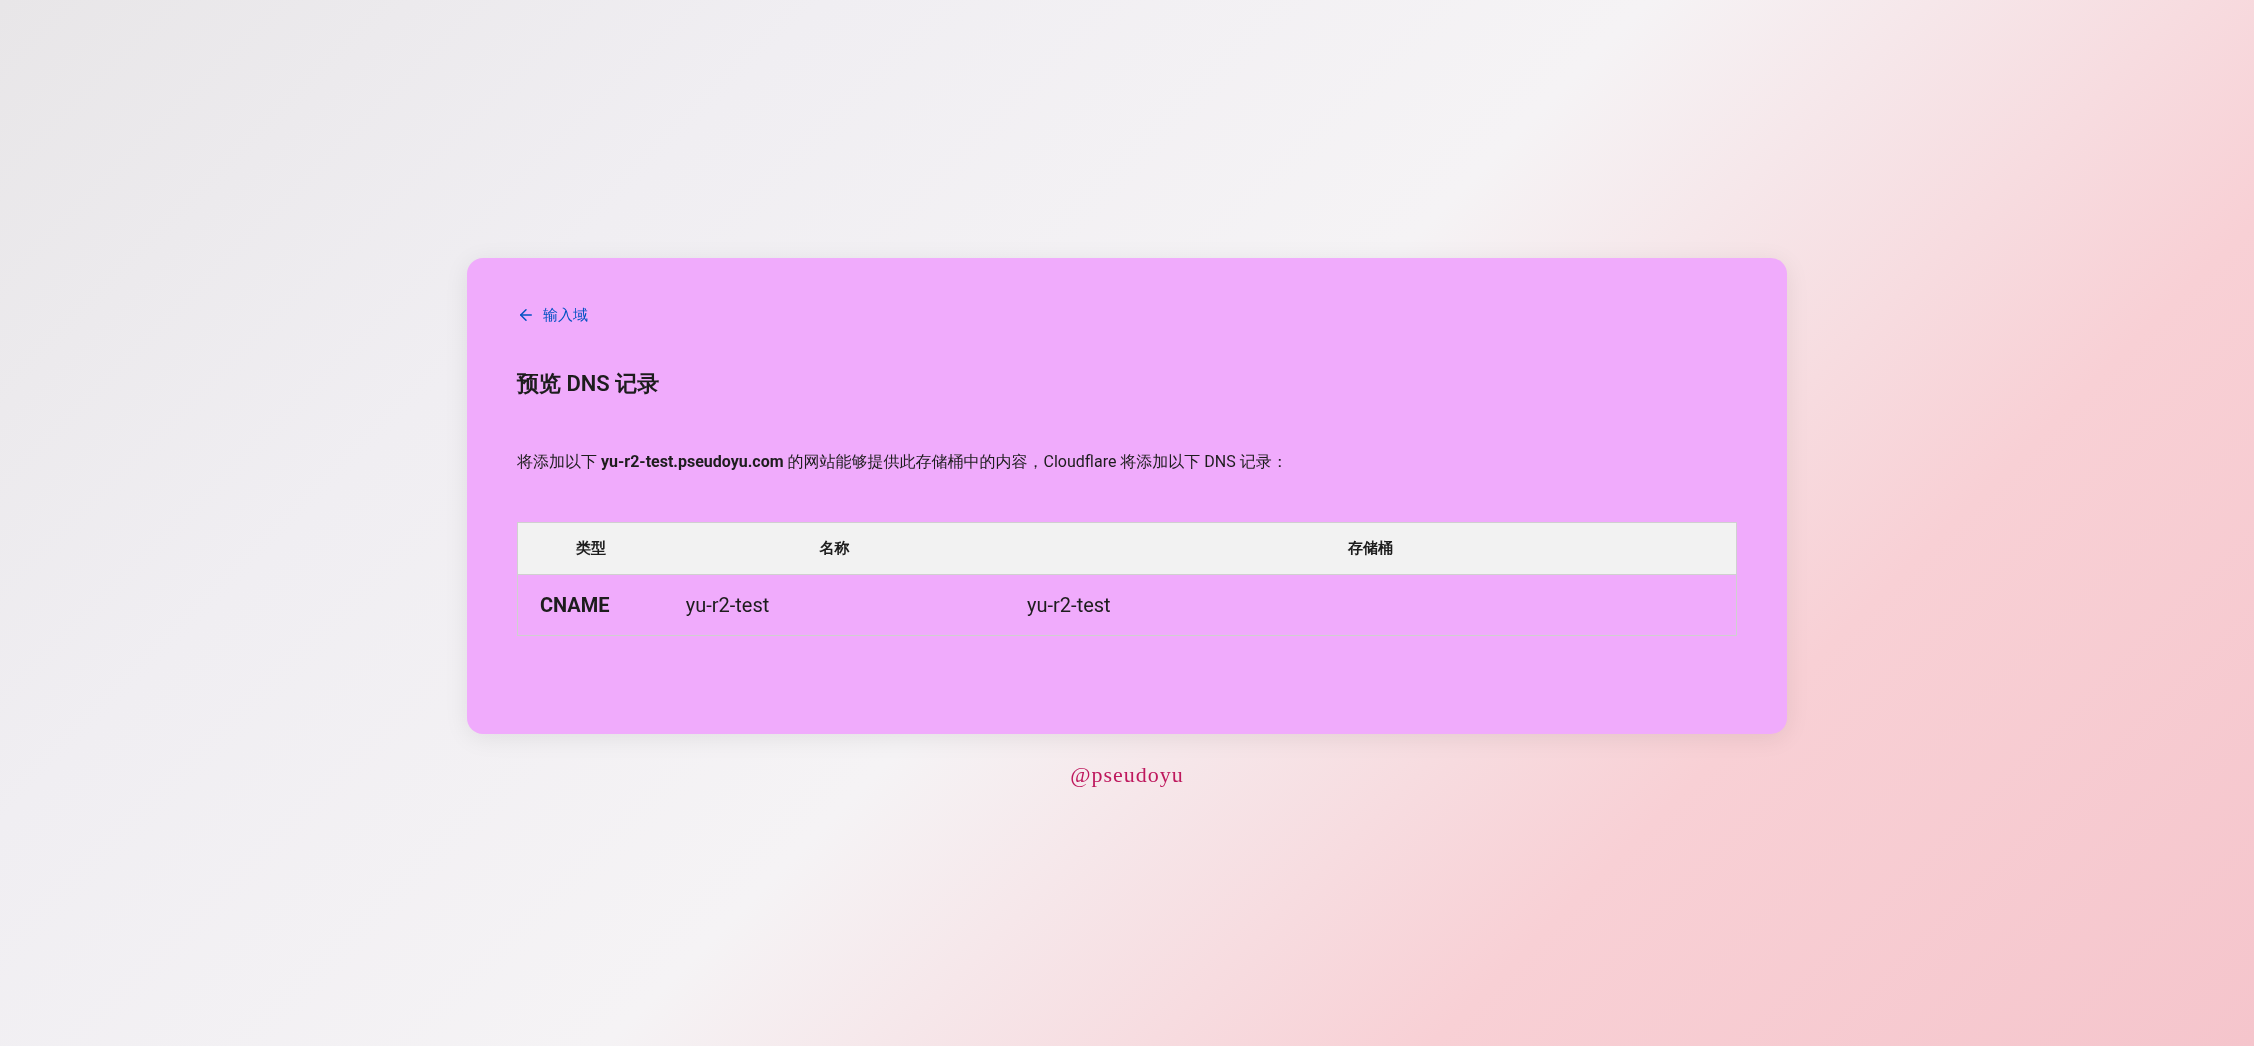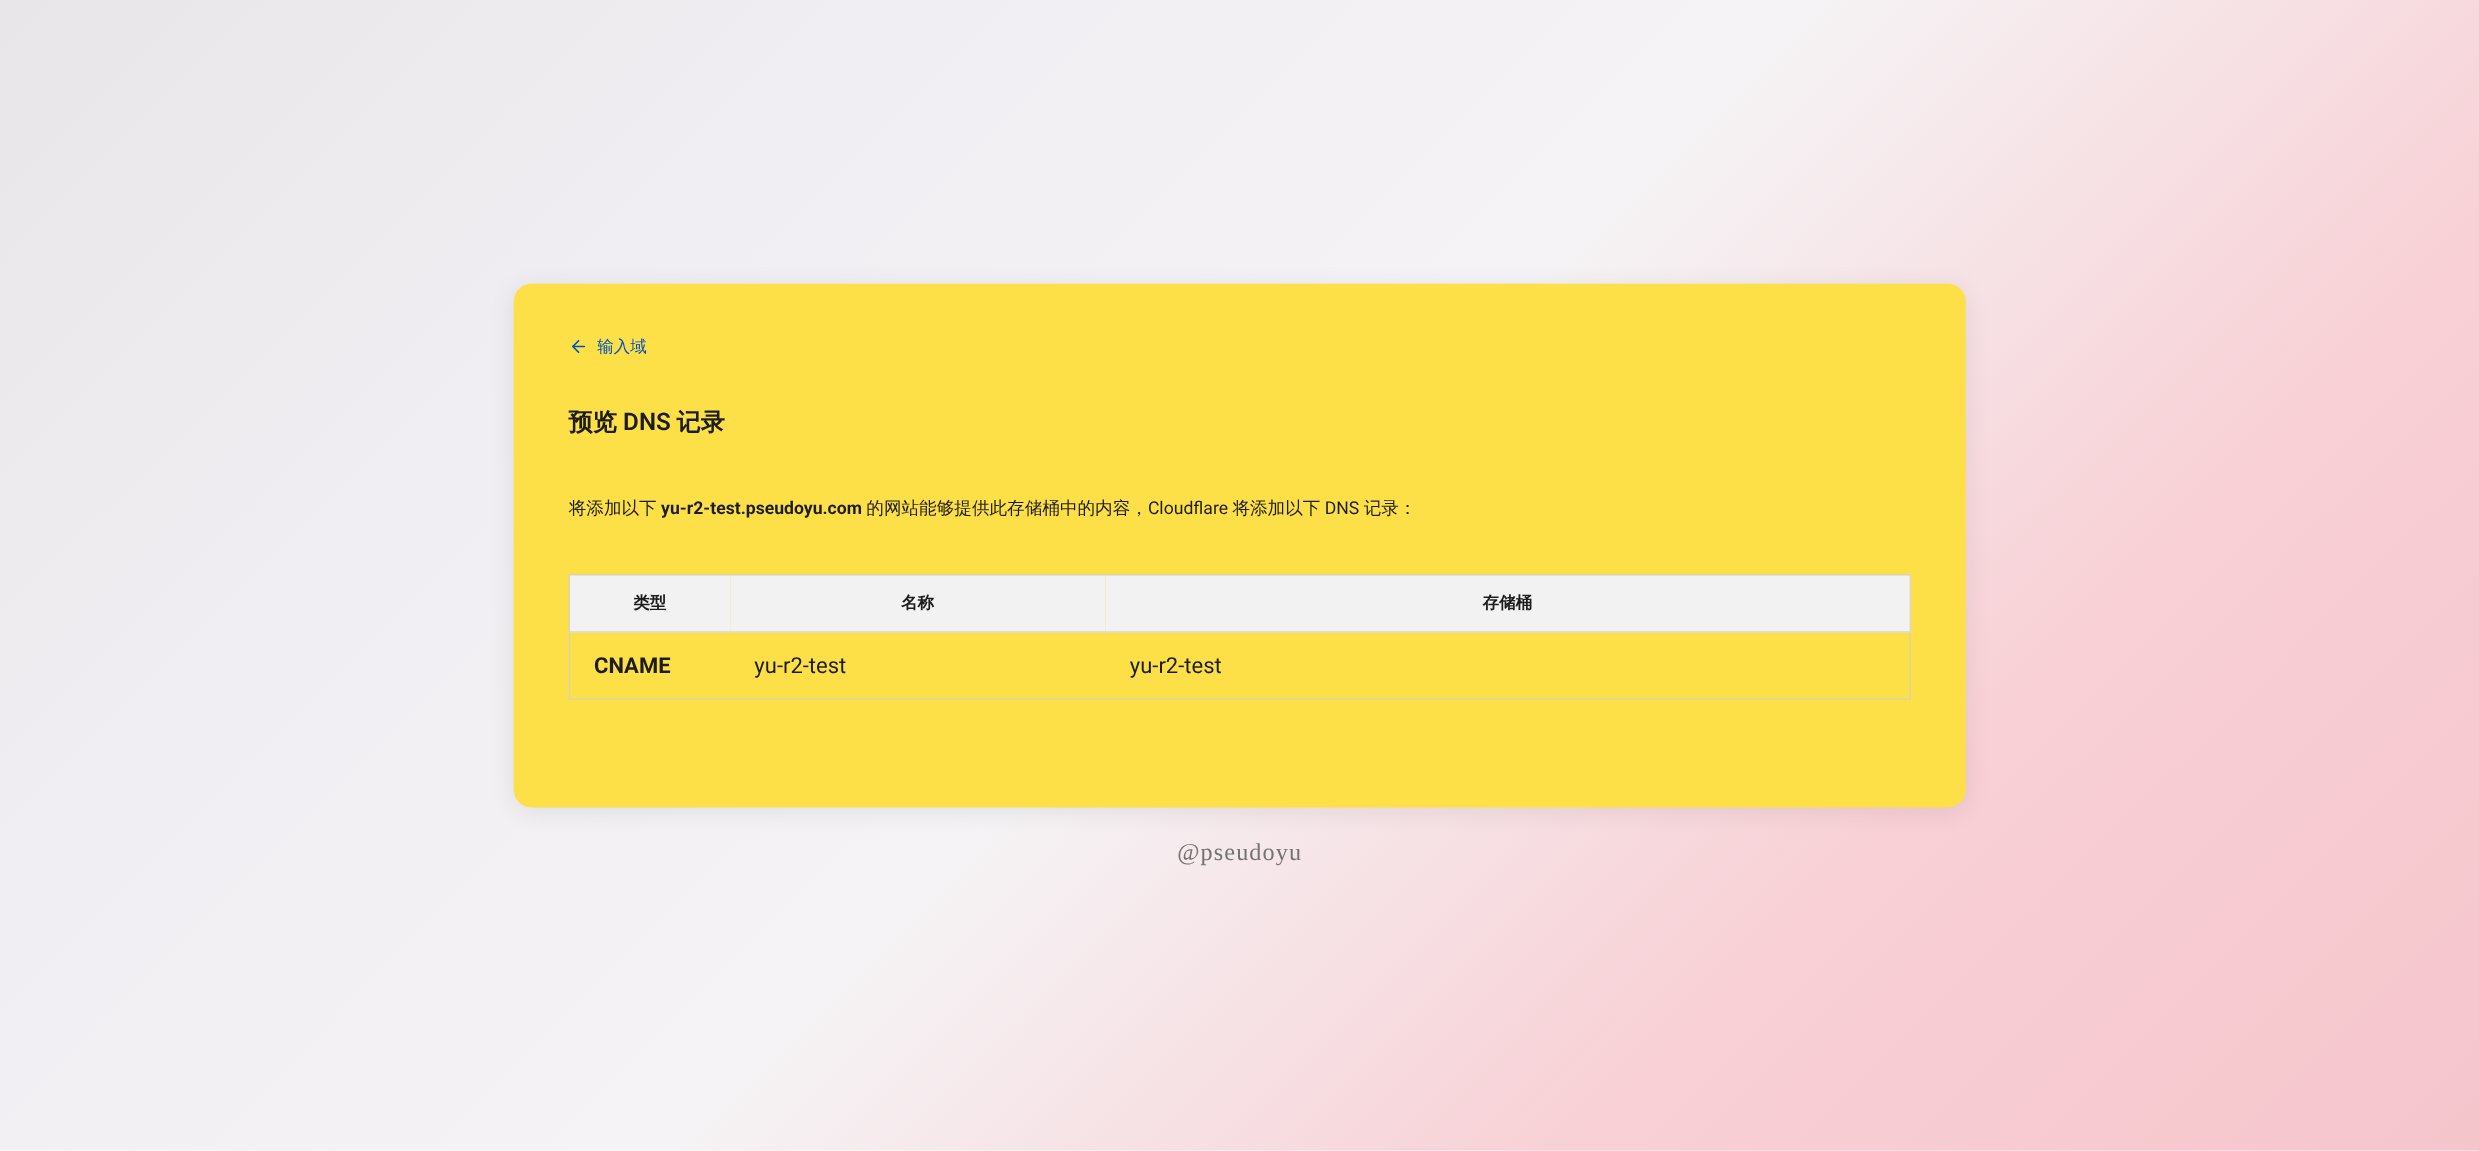--- a/index.html
+++ b/index.html
@@ -11,21 +11,21 @@
       font-family: -apple-system, BlinkMacSystemFont, "Segoe UI", Roboto, "Helvetica Neue", Arial, sans-serif;
       background: linear-gradient(135deg, #e8e6e8 0%, #f0eef2 25%, #f5f3f5 50%, #f8d0d5 75%, #f5c5cc 100%);
       min-height: 100vh;
       display: flex;
       flex-direction: column;
       align-items: center;
       justify-content: center;
       padding: 40px;
     }
     .card {
-      background: #fde047;
+      background: #f0abfc;
       border-radius: 16px;
       box-shadow: 0 4px 24px rgba(0, 0, 0, 0.08);
       width: 100%;
       max-width: 1320px;
       padding: 48px 50px 50px 50px;
     }
     .back-link {
       display: inline-flex;
       align-items: center;
       color: #0051c3;
@@ -93,21 +93,21 @@
       border-radius: 6px;
       padding: 12px 22px;
       font-size: 15px;
       font-weight: 500;
       cursor: pointer;
     }
     .watermark {
       margin-top: 28px;
       font-family: "Brush Script MT", cursive;
       font-size: 22px;
-      color: #737373;
+      color: #be185d;
       letter-spacing: 1px;
     }
   </style>
 </head>
 <body>
 
 <div class="card">
   <div class="back-link">
     <svg viewBox="0 0 24 24" fill="none" stroke="currentColor" stroke-width="2" stroke-linecap="round" stroke-linejoin="round">
       <line x1="19" y1="12" x2="5" y2="12"></line>

